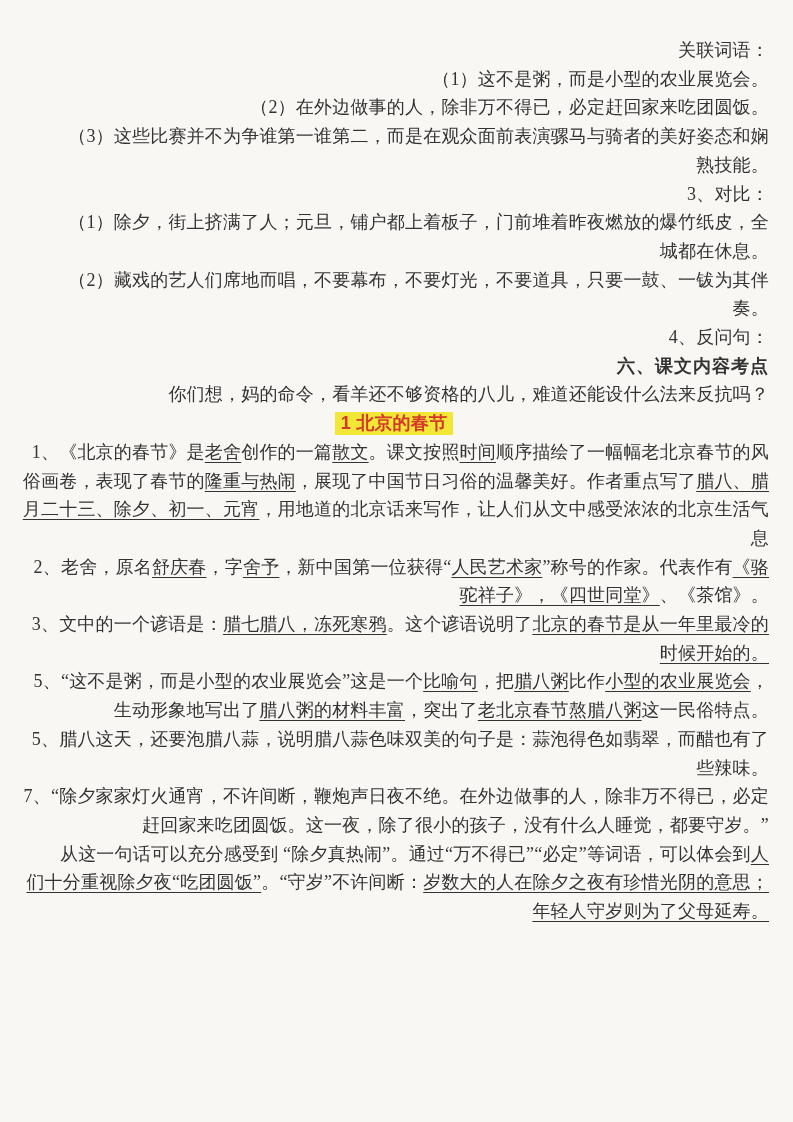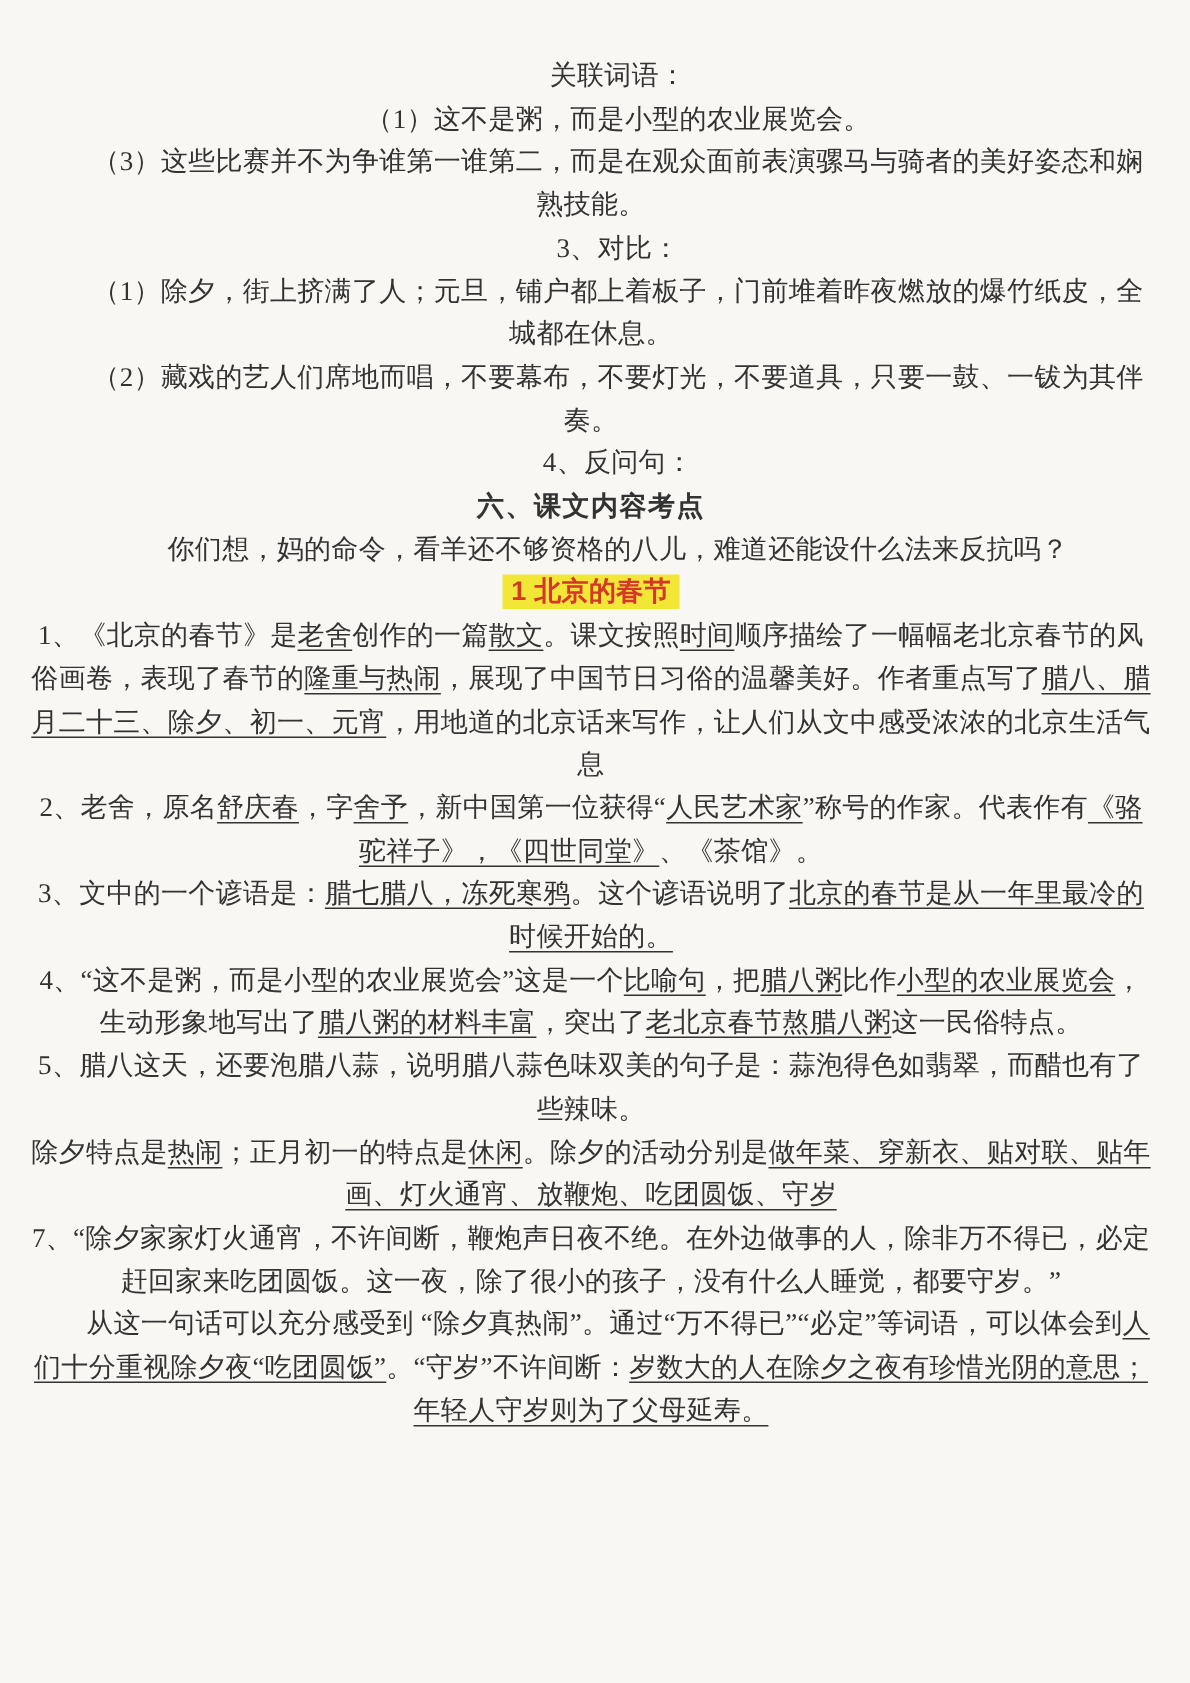--- a/index.html
+++ b/index.html
@@ -15,21 +15,21 @@
     box-sizing: border-box;
     width: 793px;
     height: 1122px;
     padding: 36px 24px 0 19px;
     font-size: 18px;
     line-height: 28.7px;
     letter-spacing: 0.2px;
   }
   p.line {
     margin: 0;
-    text-align: center;
+    text-align: right;
     word-break: break-all;
   }
   p.indent { text-indent: 2em; }
   p.flush  { text-indent: 0; }
   p.heading {
     font-weight: bold;
     font-family: "Liberation Sans", "DejaVu Sans", sans-serif;
     letter-spacing: 1px;
   }
   p.title {
@@ -49,30 +49,30 @@
     text-underline-offset: 4px;
   }
 </style>
 </head>
 <body>
 
 <div class="doc">
   <div>
       <p class="line indent"><span>关联词语：</span></p>
       <p class="line indent"><span>（1）这不是粥，而是小型的农业展览会。</span></p>
+      <p class="line indent"><span>（2）在外边做事的人，除非万不得已，必定赶回家来吃团圆饭。</span></p>
       <p class="line indent"><span>（3）这些比赛并不为争谁第一谁第二，而是在观众面前表演骡马与骑者的美好姿态和娴熟技能。</span></p>
       <p class="line indent"><span>3、对比：</span></p>
       <p class="line indent"><span>（1）除夕，街上挤满了人；元旦，铺户都上着板子，门前堆着昨夜燃放的爆竹纸皮，全城都在休息。</span></p>
       <p class="line indent"><span>（2）藏戏的艺人们席地而唱，不要幕布，不要灯光，不要道具，只要一鼓、一钹为其伴奏。</span></p>
       <p class="line indent"><span>4、反问句：</span></p>
       <p class="line heading"><span>六、课文内容考点</span></p>
       <p class="line indent"><span>你们想，妈的命令，看羊还不够资格的八儿，难道还能设什么法来反抗吗？</span></p>
       <p class="line title"><span class="hl"><span>1 北京的春节</span></span></p>
       <p class="line flush"><span>1、《北京的春节》是</span><span class="u">老舍</span><span>创作的一篇</span><span class="u">散文</span><span>。课文按照</span><span class="u">时间</span><span>顺序描绘了一幅幅老北京春节的风俗画卷，表现了春节的</span><span class="u">隆重与热闹</span><span>，展现了中国节日习俗的温馨美好。作者重点写了</span><span class="u">腊八、腊月二十三、除夕、初一、元宵</span><span>，用地道的北京话来写作，让人们从文中感受浓浓的北京生活气息</span></p>
       <p class="line flush"><span>2、老舍，原名</span><span class="u">舒庆春</span><span>，字</span><span class="u">舍予</span><span>，新中国第一位获得“</span><span class="u">人民艺术家</span><span>”称号的作家。代表作有</span><span class="u">《骆驼祥子》，《四世同堂》</span><span>、《茶馆》。</span></p>
       <p class="line flush"><span>3、文中的一个谚语是：</span><span class="u">腊七腊八，冻死寒鸦</span><span>。这个谚语说明了</span><span class="u">北京的春节是从一年里最冷的时候开始的。</span></p>
-      <p class="line flush"><span>4、“这不是粥，而是小型的农业展览会”这是一个</span><span class="u">比喻句</span><span>，把</span><span class="u">腊八粥</span><span>比作</span><span class="u">小型的农业展览会</span><span>，生动形象地写出了</span><span class="u">腊八粥的材料丰富</span><span>，突出了</span><span class="u">老北京春节熬腊八粥</span><span>这一民俗特点。</span></p>
+      <p class="line flush"><span>5、“这不是粥，而是小型的农业展览会”这是一个</span><span class="u">比喻句</span><span>，把</span><span class="u">腊八粥</span><span>比作</span><span class="u">小型的农业展览会</span><span>，生动形象地写出了</span><span class="u">腊八粥的材料丰富</span><span>，突出了</span><span class="u">老北京春节熬腊八粥</span><span>这一民俗特点。</span></p>
       <p class="line flush"><span>5、腊八这天，还要泡腊八蒜，说明腊八蒜色味双美的句子是：蒜泡得色如翡翠，而醋也有了些辣味。</span></p>
-      <p class="line flush"><span>除夕特点是</span><span class="u">热闹</span><span>；正月初一的特点是</span><span class="u">休闲</span><span>。除夕的活动分别是</span><span class="u">做年菜、穿新衣、贴对联、贴年画、灯火通宵、放鞭炮、吃团圆饭、守岁</span></p>
       <p class="line flush"><span>7、“除夕家家灯火通宵，不许间断，鞭炮声日夜不绝。在外边做事的人，除非万不得已，必定赶回家来吃团圆饭。这一夜，除了很小的孩子，没有什么人睡觉，都要守岁。”</span></p>
       <p class="line indent"><span>从这一句话可以充分感受到 “除夕真热闹”。通过“万不得已”“必定”等词语，可以体会到</span><span class="u">人们十分重视除夕夜“吃团圆饭”</span><span>。“守岁”不许间断：</span><span class="u">岁数大的人在除夕之夜有珍惜光阴的意思；年轻人守岁则为了父母延寿。</span></p>
     </div>
 </div>
 
 </body></html>

